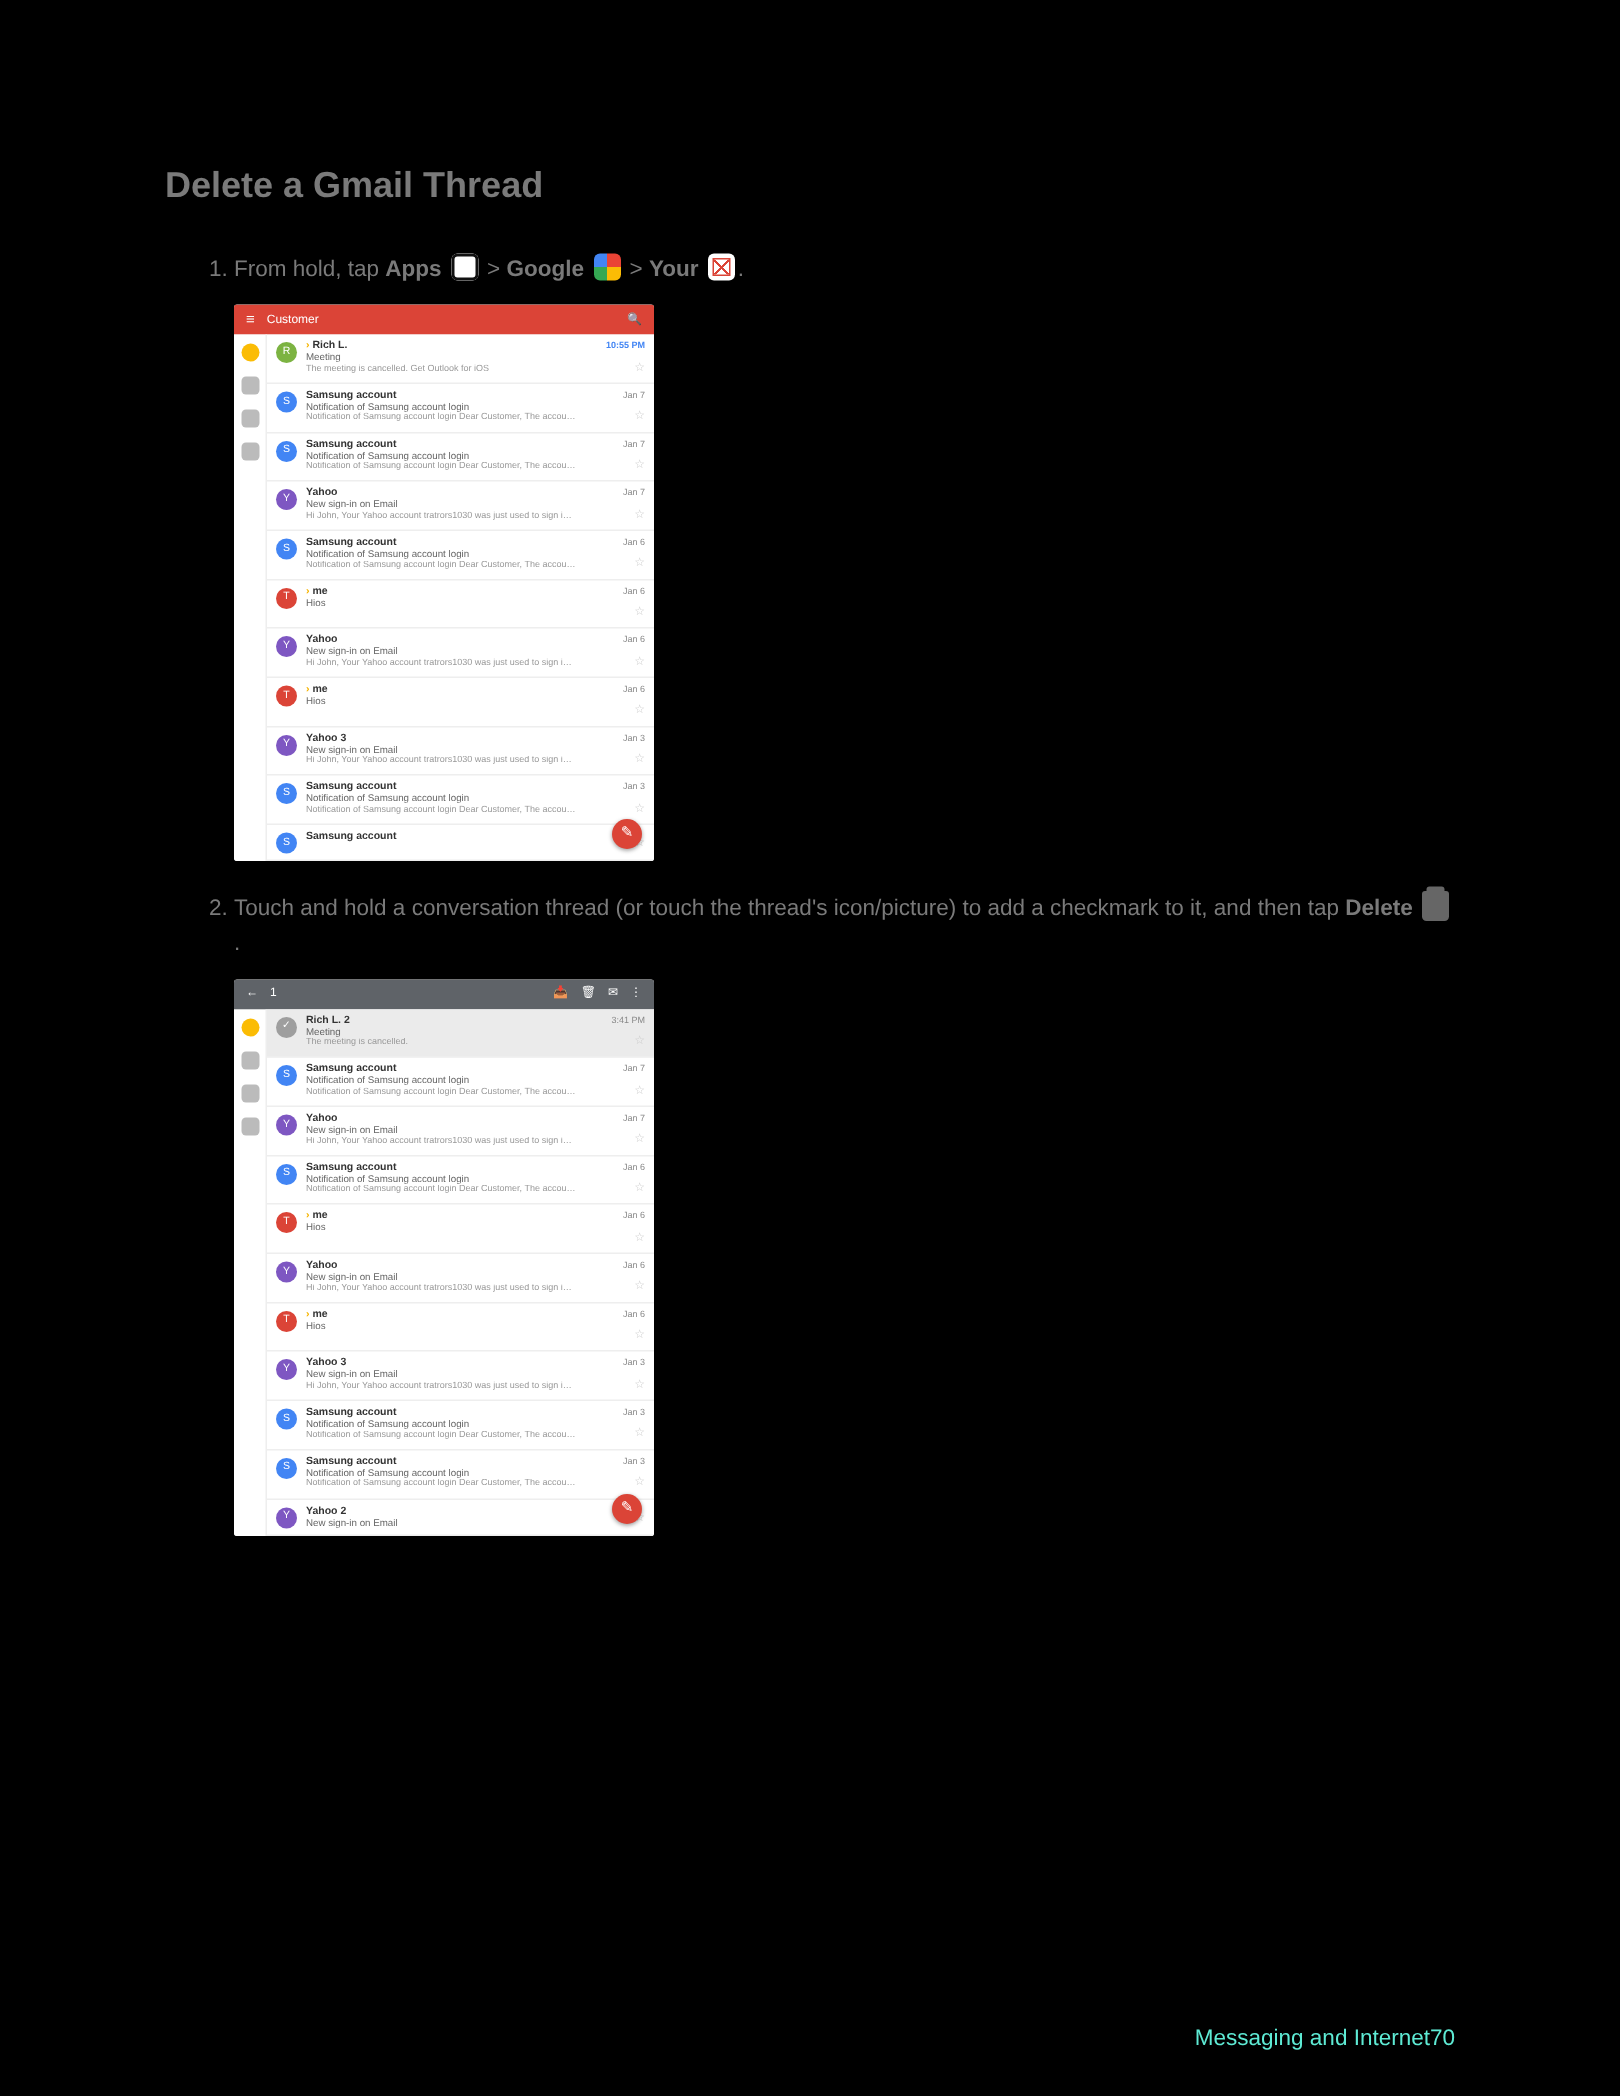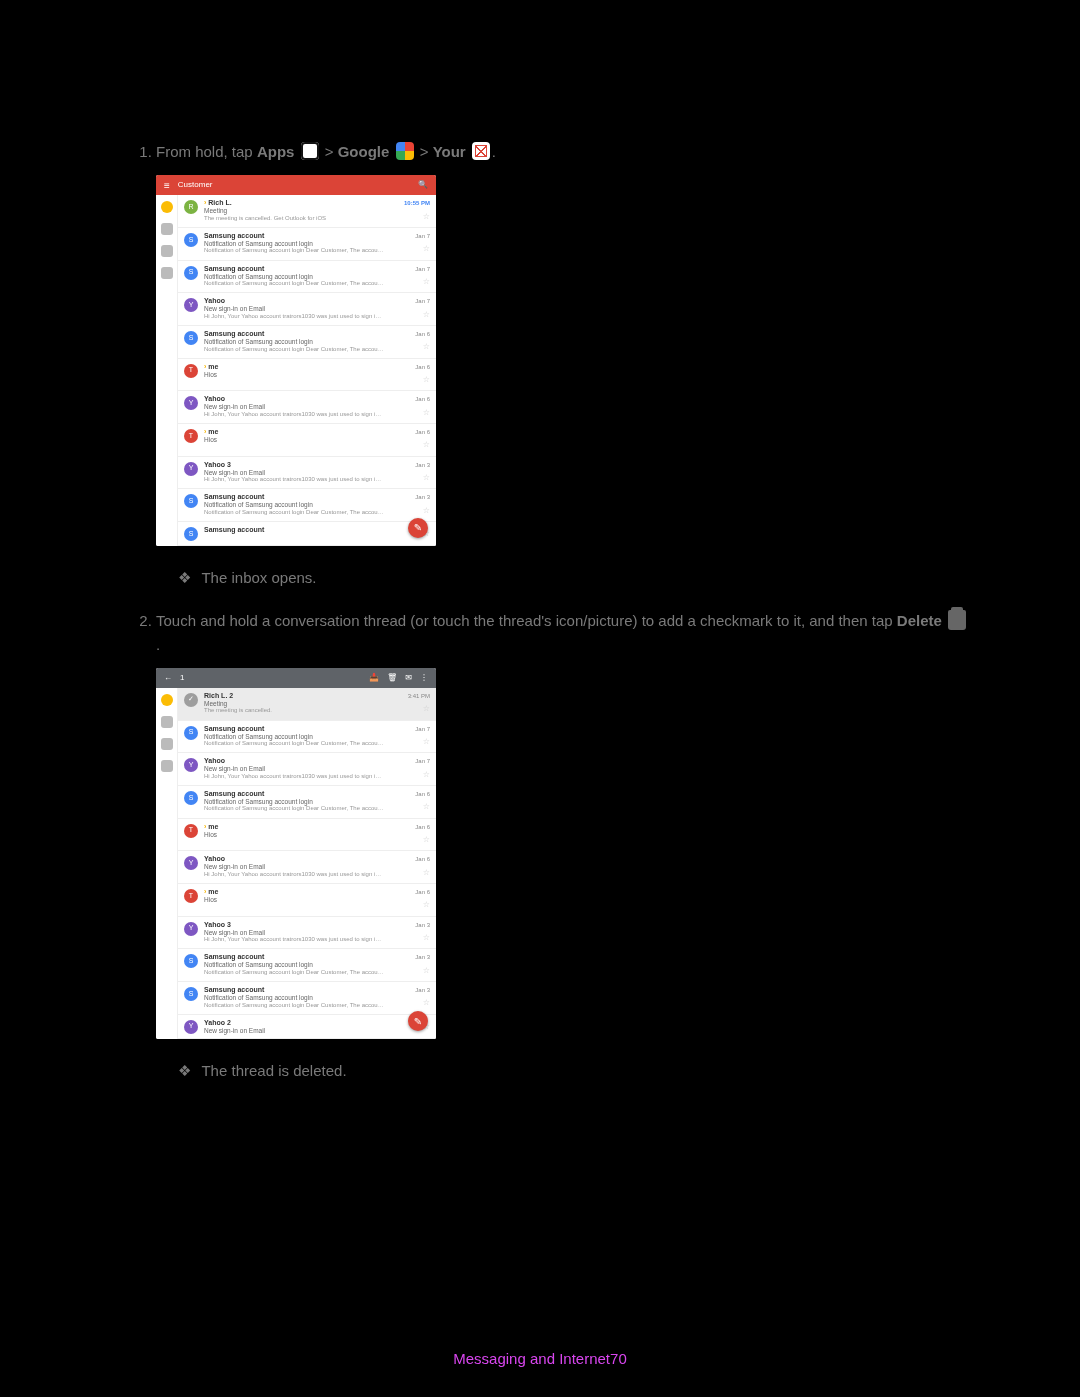--- a/index.html
+++ b/index.html
@@ -43,26 +43,27 @@
   .rc .sn { font-weight:700; color:#333; font-size:7px; }
   .rc .sn.imp::before { content:"› "; color:#f6b400; }
   .rc .sj { color:#666; }
   .rc .sp { color:#999; font-size:6px; white-space:nowrap; overflow:hidden; text-overflow:ellipsis; max-width:180px; }
   .meta { text-align:right; display:flex; flex-direction:column; align-items:flex-end; gap:2px; }
   .meta .dt { font-size:6px; color:#888; }
   .meta .dt.now { color:#4285f4; font-weight:700; }
   .meta .star { color:#ccc; font-size:8px; }
   .fab { position:absolute; right:8px; bottom:8px; width:20px; height:20px; border-radius:50%; background:#db4437; color:#fff; display:flex; align-items:center; justify-content:center; font-size:10px; box-shadow:0 1px 3px rgba(0,0,0,.4); }
 
-  footer { position:absolute; left:110px; right:110px; bottom:30px; display:flex; justify-content:center; color:#d946ef; font-size:15px; }
+  footer { position:absolute; left:110px; right:110px; bottom:30px; display:flex; justify-content:flex-end; color:#5eead4; font-size:15px; }
 </style>
 </head>
 <body>
 
 <div class="page">
+  <h2>Delete a Gmail Thread</h2>
 
   <ol class="steps">
 
     <li>
       <span>From hold, tap </span><b>Apps</b>
       <span class="ico-box apps-icon"></span><span> &gt; </span><b>Google</b>
       <span class="ico-box google-icon"></span><span> &gt; </span><b>Your</b>
       <span class="ico-box gmail-icon"></span><span>.</span>
 
       
@@ -210,23 +211,20 @@
                 <div class="meta">
                   <span class="dt"></span>
                   <span class="star">☆</span>
                 </div>
               </div>
               <div class="fab">✎</div>
           </div>
         </div>
       </div>
 
-      <ul class="sub">
-          <li>The inbox opens.</li>
-        </ul>
     </li>
 
     <li>
       <span>Touch and hold a conversation thread (or touch the thread's icon/picture) to add a checkmark to it, and then tap </span><b>Delete</b>
       <span class="trash-icon"></span><span>.</span>
 
       
       <div class="shot">
         <div class="s-title2">
           <span>←</span>
@@ -376,23 +374,20 @@
                 <div class="meta">
                   <span class="dt"></span>
                   <span class="star">☆</span>
                 </div>
               </div>
               <div class="fab">✎</div>
           </div>
         </div>
       </div>
 
-      <ul class="sub">
-          <li>The thread is deleted.</li>
-        </ul>
     </li>
   </ol>
 </div>
 
 <footer>
   <span>Messaging and Internet</span>
   <span>70</span>
 </footer>
 
 </body></html>

